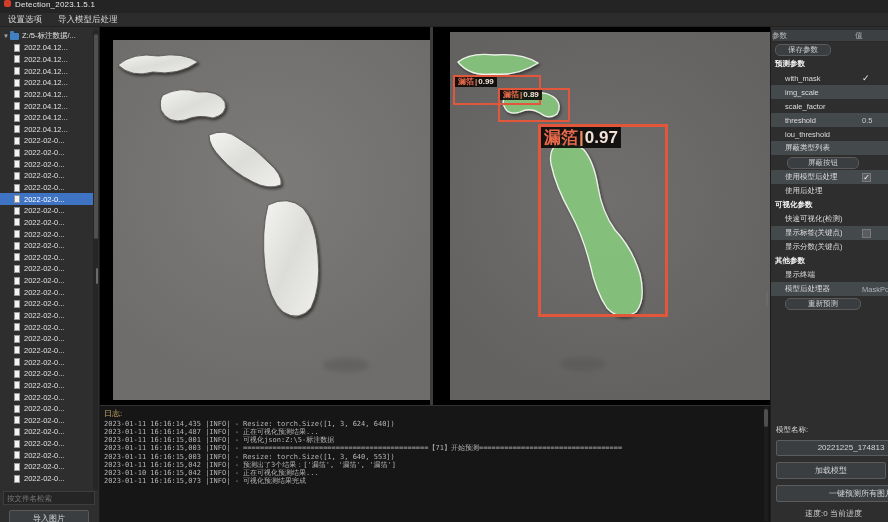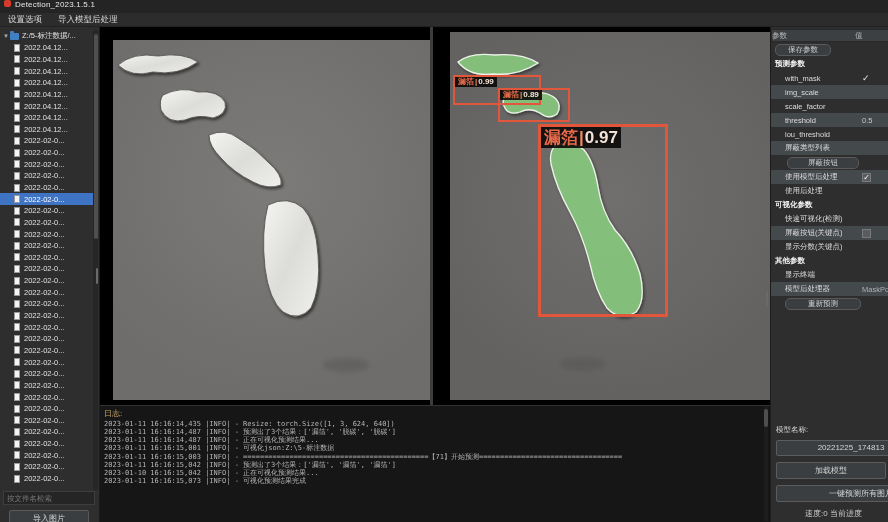--- a/index.html
+++ b/index.html
@@ -310,24 +310,24 @@
     </div>
 
     <div class="split-handle" style="left:666px; top:264px;"></div>
   </div>
   <div class="split-handle" style="left:96px; top:268px;"></div>
 
   <div id="logpane">
     <div id="log-title">日志:</div>
     <div id="log-lines">
         <div>2023-01-11 16:16:14,435 |INFO| - Resize: torch.Size([1, 3, 624, 640])</div>
-        <div>2023-01-11 16:16:14,487 |INFO| - 预测出了3个结果：['漏箔', '脱碳', '脱碳']</div>
         <div>2023-01-11 16:16:14,487 |INFO| - 正在可视化预测结果...</div>
         <div>2023-01-11 16:16:15,001 |INFO| - 可视化json:Z:\5-标注数据</div>
         <div>2023-01-11 16:16:15,003 |INFO| - ============================================【71】开始预测==================================</div>
+        <div>2023-01-11 16:16:15,003 |INFO| - Resize: torch.Size([1, 3, 640, 553])</div>
         <div>2023-01-11 16:16:15,042 |INFO| - 预测出了3个结果：['漏箔', '漏箔', '漏箔']</div>
         <div>2023-01-10 16:16:15,042 |INFO| - 正在可视化预测结果...</div>
         <div>2023-01-11 16:16:15,073 |INFO| - 可视化预测结果完成</div>
       </div>
     <div id="log-scrollbar">
       <div id="log-scroll-thumb"></div>
     </div>
   </div>
 
   <div id="rightpanel">
@@ -376,21 +376,21 @@
         <div class="prow">
           <span class="plabel">使用后处理</span>
           <span class="pvalue"></span>
         </div>
         <div class="psection">可视化参数</div>
         <div class="prow">
           <span class="plabel">快速可视化(检测)</span>
           <span class="pvalue"></span>
         </div>
         <div class="prow stripe">
-          <span class="plabel">屏蔽按钮(关键点)</span>
+          <span class="plabel">显示标签(关键点)</span>
           <span class="pvalue">
             <span class="cbox"></span>
           </span>
         </div>
         <div class="prow">
           <span class="plabel">显示分数(关键点)</span>
           <span class="pvalue"></span>
         </div>
         <div class="psection">其他参数</div>
         <div class="prow">

